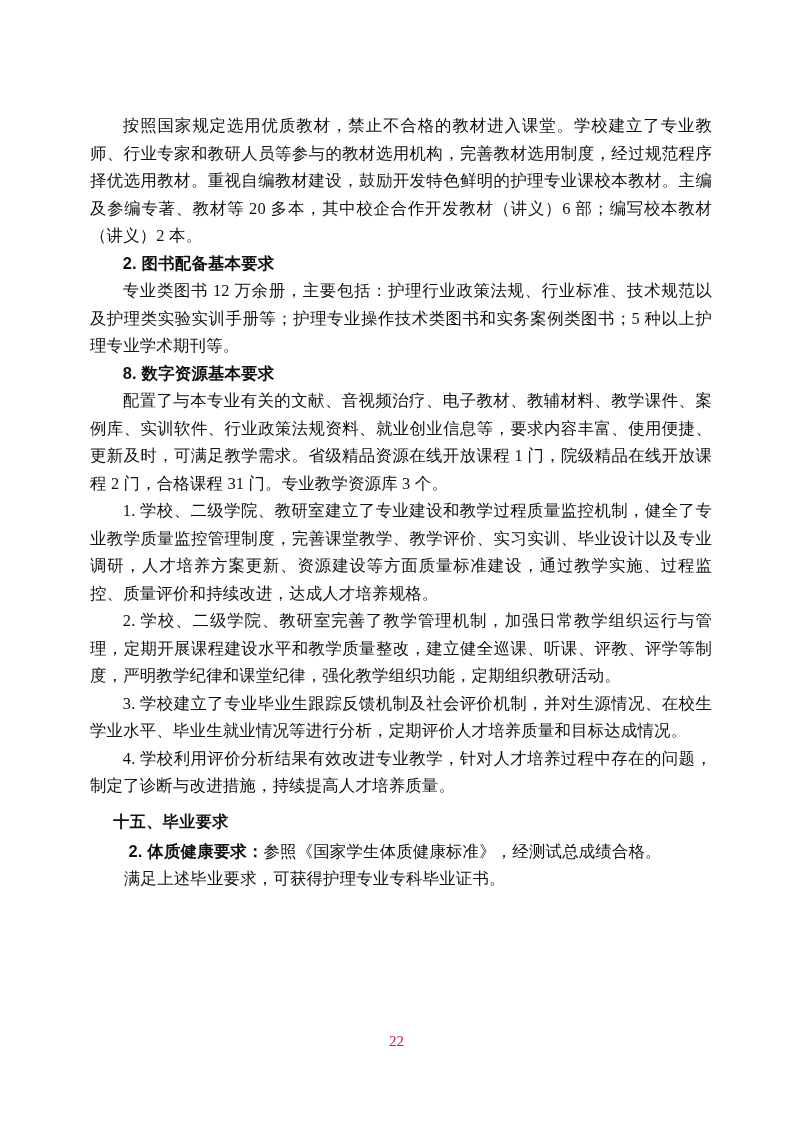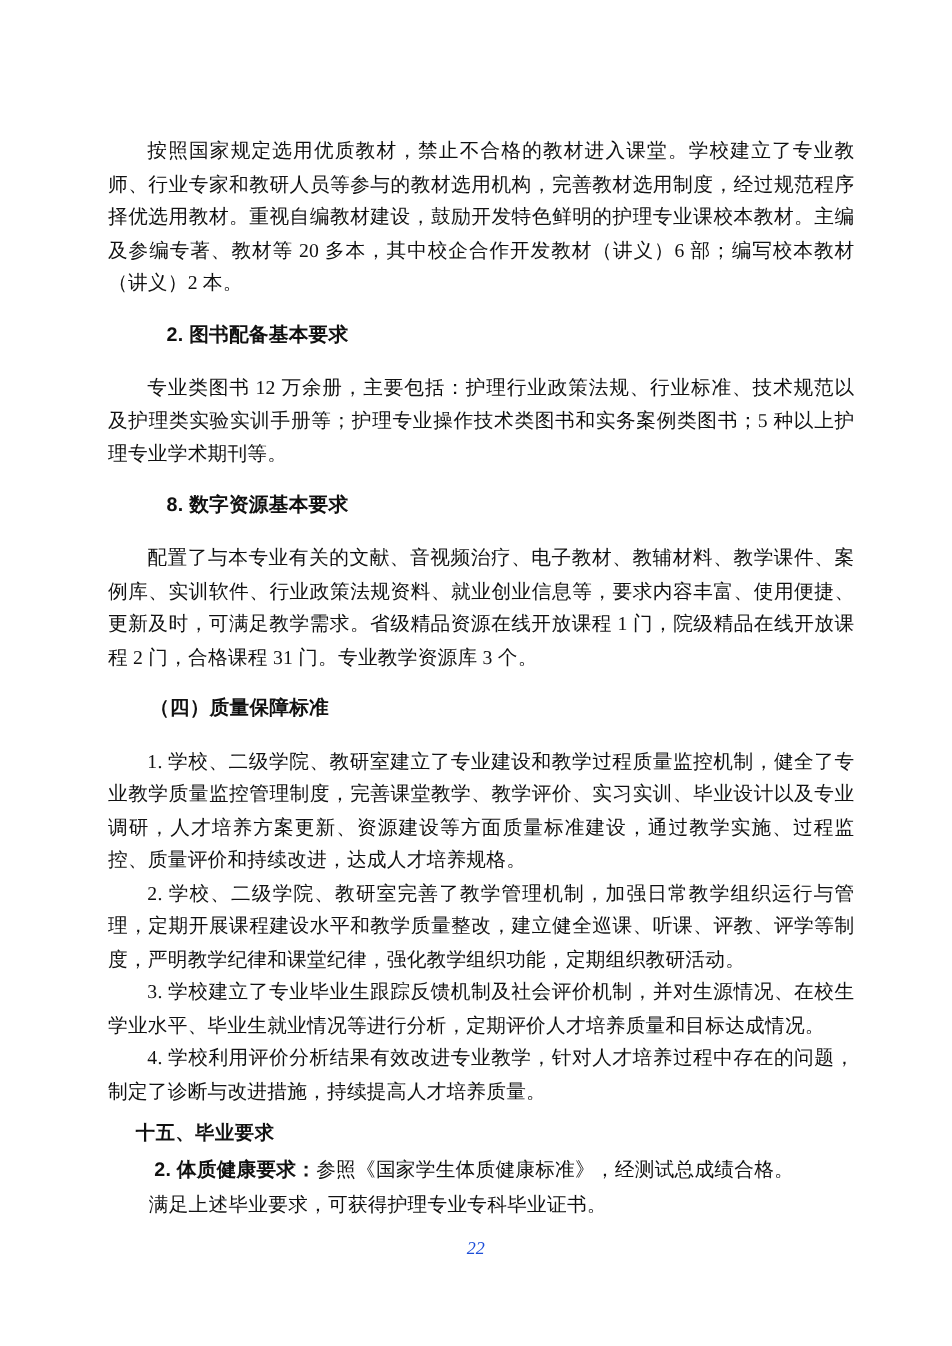--- a/index.html
+++ b/index.html
@@ -36,21 +36,21 @@
     text-indent: 2em;
   }
   .content p.no-indent {
     text-indent: 0;
     margin-left: 34px;
   }
   .content p.indent-lg {
     text-indent: 2.35em;
   }
   .sub-heading {
-    margin: 16px;
+    margin: 0;
     font-size: 16.4px;
     line-height: 27.5px;
     font-weight: bold;
     font-family: "Liberation Sans", "DejaVu Sans", sans-serif;
     text-indent: 2em;
     letter-spacing: 0.2px;
   }
   .sub-heading.paren {
     text-indent: 1.15em;
   }
@@ -68,42 +68,40 @@
     font-family: "Liberation Sans", "DejaVu Sans", sans-serif;
   }
   .page-number {
     position: absolute;
     left: 0;
     top: 1031px;
     width: 793px;
     text-align: center;
     font-size: 15px;
     line-height: 20px;
-    color: #1d4ed8;
-    font-style: italic;
+    color: #be185d;
   }
 </style>
 </head>
 <body>
 
 <div class="page">
 
   <div class="content">
 
     <p>按照国家规定选用优质教材，禁止不合格的教材进入课堂。学校建立了专业教师、行业专家和教研人员等参与的教材选用机构，完善教材选用制度，经过规范程序择优选用教材。重视自编教材建设，鼓励开发特色鲜明的护理专业课校本教材。主编及参编专著、教材等 20 多本，其中校企合作开发教材（讲义）6 部；编写校本教材（讲义）2 本。</p>
 
     <div class="sub-heading">2. 图书配备基本要求</div>
 
     <p>专业类图书 12 万余册，主要包括：护理行业政策法规、行业标准、技术规范以及护理类实验实训手册等；护理专业操作技术类图书和实务案例类图书；5 种以上护理专业学术期刊等。</p>
 
     <div class="sub-heading">8. 数字资源基本要求</div>
 
     <p>配置了与本专业有关的文献、音视频治疗、电子教材、教辅材料、教学课件、案例库、实训软件、行业政策法规资料、就业创业信息等，要求内容丰富、使用便捷、更新及时，可满足教学需求。省级精品资源在线开放课程 1 门，院级精品在线开放课程 2 门，合格课程 31 门。专业教学资源库 3 个。</p>
 
-    <div class="sub-heading paren">（四）质量保障标准</div>
 
     <p>1. 学校、二级学院、教研室建立了专业建设和教学过程质量监控机制，健全了专业教学质量监控管理制度，完善课堂教学、教学评价、实习实训、毕业设计以及专业调研，人才培养方案更新、资源建设等方面质量标准建设，通过教学实施、过程监控、质量评价和持续改进，达成人才培养规格。</p>
 
     <p>2. 学校、二级学院、教研室完善了教学管理机制，加强日常教学组织运行与管理，定期开展课程建设水平和教学质量整改，建立健全巡课、听课、评教、评学等制度，严明教学纪律和课堂纪律，强化教学组织功能，定期组织教研活动。</p>
 
     <p>3. 学校建立了专业毕业生跟踪反馈机制及社会评价机制，并对生源情况、在校生学业水平、毕业生就业情况等进行分析，定期评价人才培养质量和目标达成情况。</p>
 
     <p>4. 学校利用评价分析结果有效改进专业教学，针对人才培养过程中存在的问题，制定了诊断与改进措施，持续提高人才培养质量。</p>
 
     <div class="section-heading">十五、毕业要求</div>

